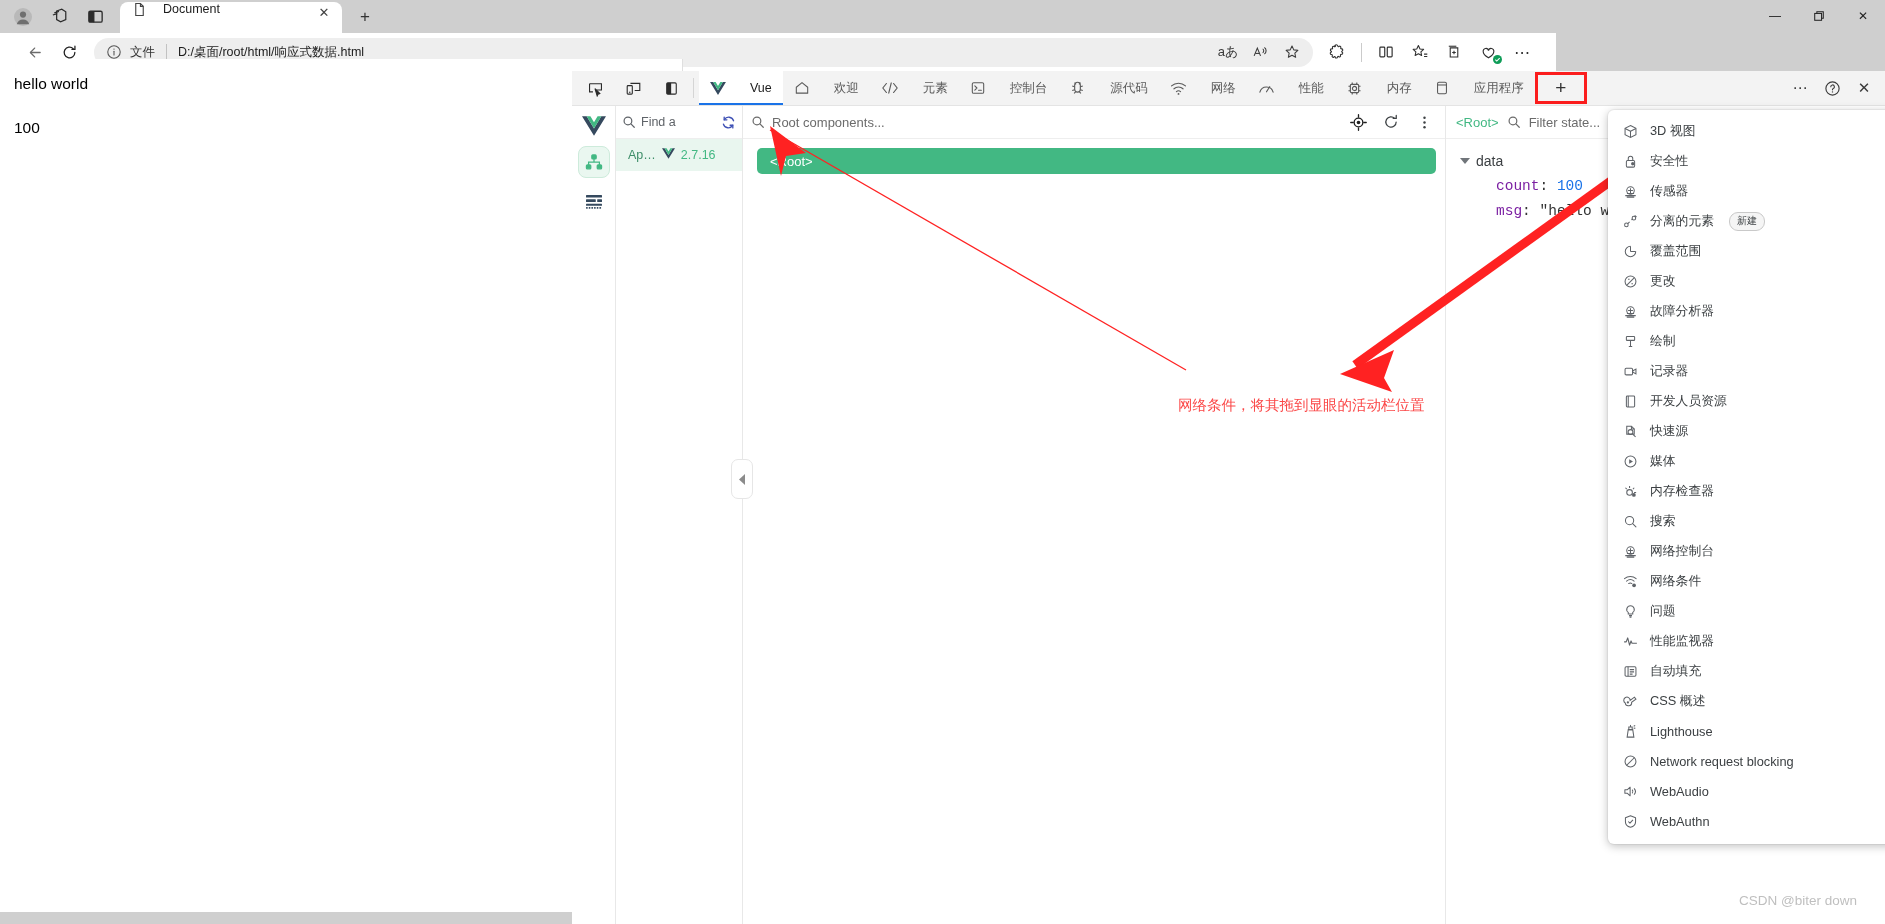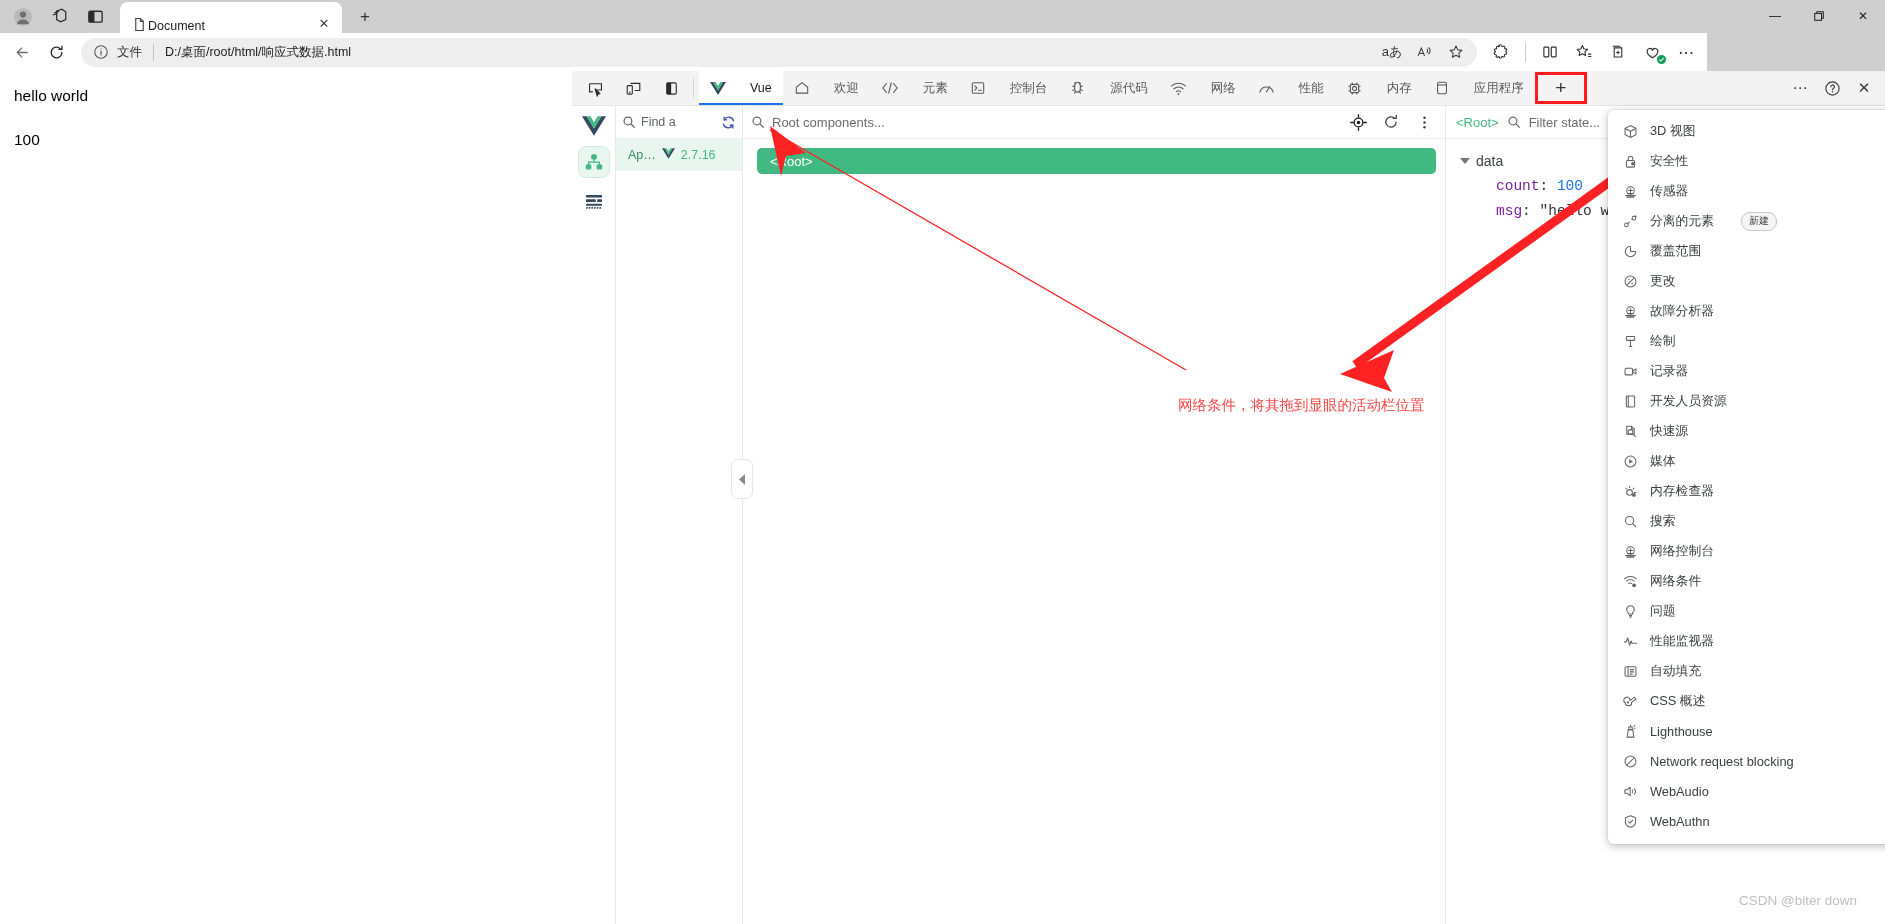--- a/index.html
+++ b/index.html
@@ -17,58 +17,58 @@
     background: #cfcfcf;
     display: flex; align-items: flex-end;
   }
   .tb-icons { display: flex; align-items: center; height: 33px; padding-left: 12px; gap: 14px; }
   .tb-icon { width: 22px; height: 22px; display: flex; align-items: center; justify-content: center; color: #5a5a5a; }
   .tb-icon svg { display: block; }
 
   .tab {
     position: relative; margin-left: 14px; width: 222px; height: 31px;
     background: #ffffff; border-radius: 8px 8px 0 0;
-    display: flex; align-items: flex-end; padding: 0 8px 0 12px; gap: 0;
+    display: flex; align-items: flex-start; padding: 0 8px 0 12px; gap: 15px;
   }
   .tab-favicon { width: 16px; height: 16px; color: #444; flex: none; }
   .tab-title { font-size: 12.5px; color: #1b1b1b; flex: 1; white-space: nowrap; overflow: hidden; text-overflow: ellipsis; }
   .tab-close { width: 20px; height: 20px; display: flex; align-items: center; justify-content: center; color: #444; font-size: 13px; border-radius: 4px; }
   .newtab {
     width: 30px; height: 30px; margin-left: 8px; margin-bottom: 1px;
     display: flex; align-items: center; justify-content: center;
     color: #333; font-size: 17px; border-radius: 5px;
   }
   .wincontrols { margin-left: auto; display: flex; height: 33px; }
   .wc { width: 44px; height: 32px; display: flex; align-items: center; justify-content: center; color: #222; font-size: 12px; }
 
   
   .navbar {
-    position: absolute; left: 0; top: 33px; width: 1707px; height: 38px;
-    background: #ffffff; display: flex; align-items: center; padding: 0 5px;
+    position: absolute; left: 0; top: 33px; width: 1556px; height: 38px;
+    background: #ffffff; display: flex; align-items: center; padding: 0 18px;
   }
   .nav-btn { width: 34px; height: 30px; display: flex; align-items: center; justify-content: center; color: #6b6b6b; border-radius: 5px; }
   .nav-btn.active { color: #202020; }
   .omnibox {
     flex: 1; height: 29px; background: #eeeeee; border-radius: 15px;
     display: flex; align-items: center; padding: 0 6px 0 12px; margin: 0 8px;
     position: relative;
   }
   .omni-info { width: 17px; height: 17px; color: #555; margin-right: 7px; flex: none; }
   .omni-scheme { font-size: 12.5px; color: #333; white-space: nowrap; }
   .omni-sep { width: 1px; height: 17px; background: #c2c2c2; margin: 0 11px; }
   .omni-url { font-size: 12.5px; color: #1b1b1b; white-space: nowrap; }
   .omni-right { margin-left: auto; display: flex; align-items: center; gap: 2px; }
   .omni-ic { width: 30px; height: 26px; display: flex; align-items: center; justify-content: center; color: #3a3a3a; font-size: 13px; border-radius: 4px; }
   .toolbar-right { display: flex; align-items: center; gap: 2px; }
   .tr-ic { width: 32px; height: 30px; display: flex; align-items: center; justify-content: center; color: #303030; border-radius: 5px; position: relative; }
   .tr-div { width: 1px; height: 19px; background: #cbcbcb; margin: 0 6px; }
 
   
   .viewport {
-    position: absolute; left: 0; top: 71px; width: 683px; height: 853px;
+    position: absolute; left: 0; top: 59px; width: 683px; height: 853px;
     background: #ffffff; border-right: 1px solid #dfdfdf;
     padding: 16px 14px;
   }
   .vp-line { font-size: 15.5px; color: #000; margin-bottom: 24px; }
   .vp-line:first-child { margin-bottom: 26px; }
 
   
   .devtools {
     position: absolute; left: 572px; top: 71px; width: 1313px; height: 853px;
     background: #ffffff;
@@ -162,21 +162,21 @@
     box-shadow: 0 2px 10px rgba(0,0,0,.26), 0 0 0 1px rgba(0,0,0,.04);
     padding: 6px 0 8px 0; overflow: hidden;
   }
   .dd-item {
     height: 30px; display: flex; align-items: center; gap: 11px; padding: 0 10px 0 14px;
     font-size: 12.8px; color: #3c4043; white-space: nowrap;
   }
   .dd-item .ic { width: 17px; height: 17px; display: flex; align-items: center; justify-content: center; color: #5f6368; flex: none; }
   .badge {
     font-size: 10px; color: #3c4043; border: 1px solid #c9c9c9; border-radius: 9px;
-    padding: 1px 7px 2px; background: #f5f5f5; margin-left: 16px;
+    padding: 1px 7px 2px; background: #f5f5f5; margin-left: 4px;
   }
   .watermark {
     position: absolute; left: 1739px; top: 893px; font-size: 13.5px; color: #bfbfbf;
   }
 </style>
 </head>
 <body>
 
 <div class="root">
 

